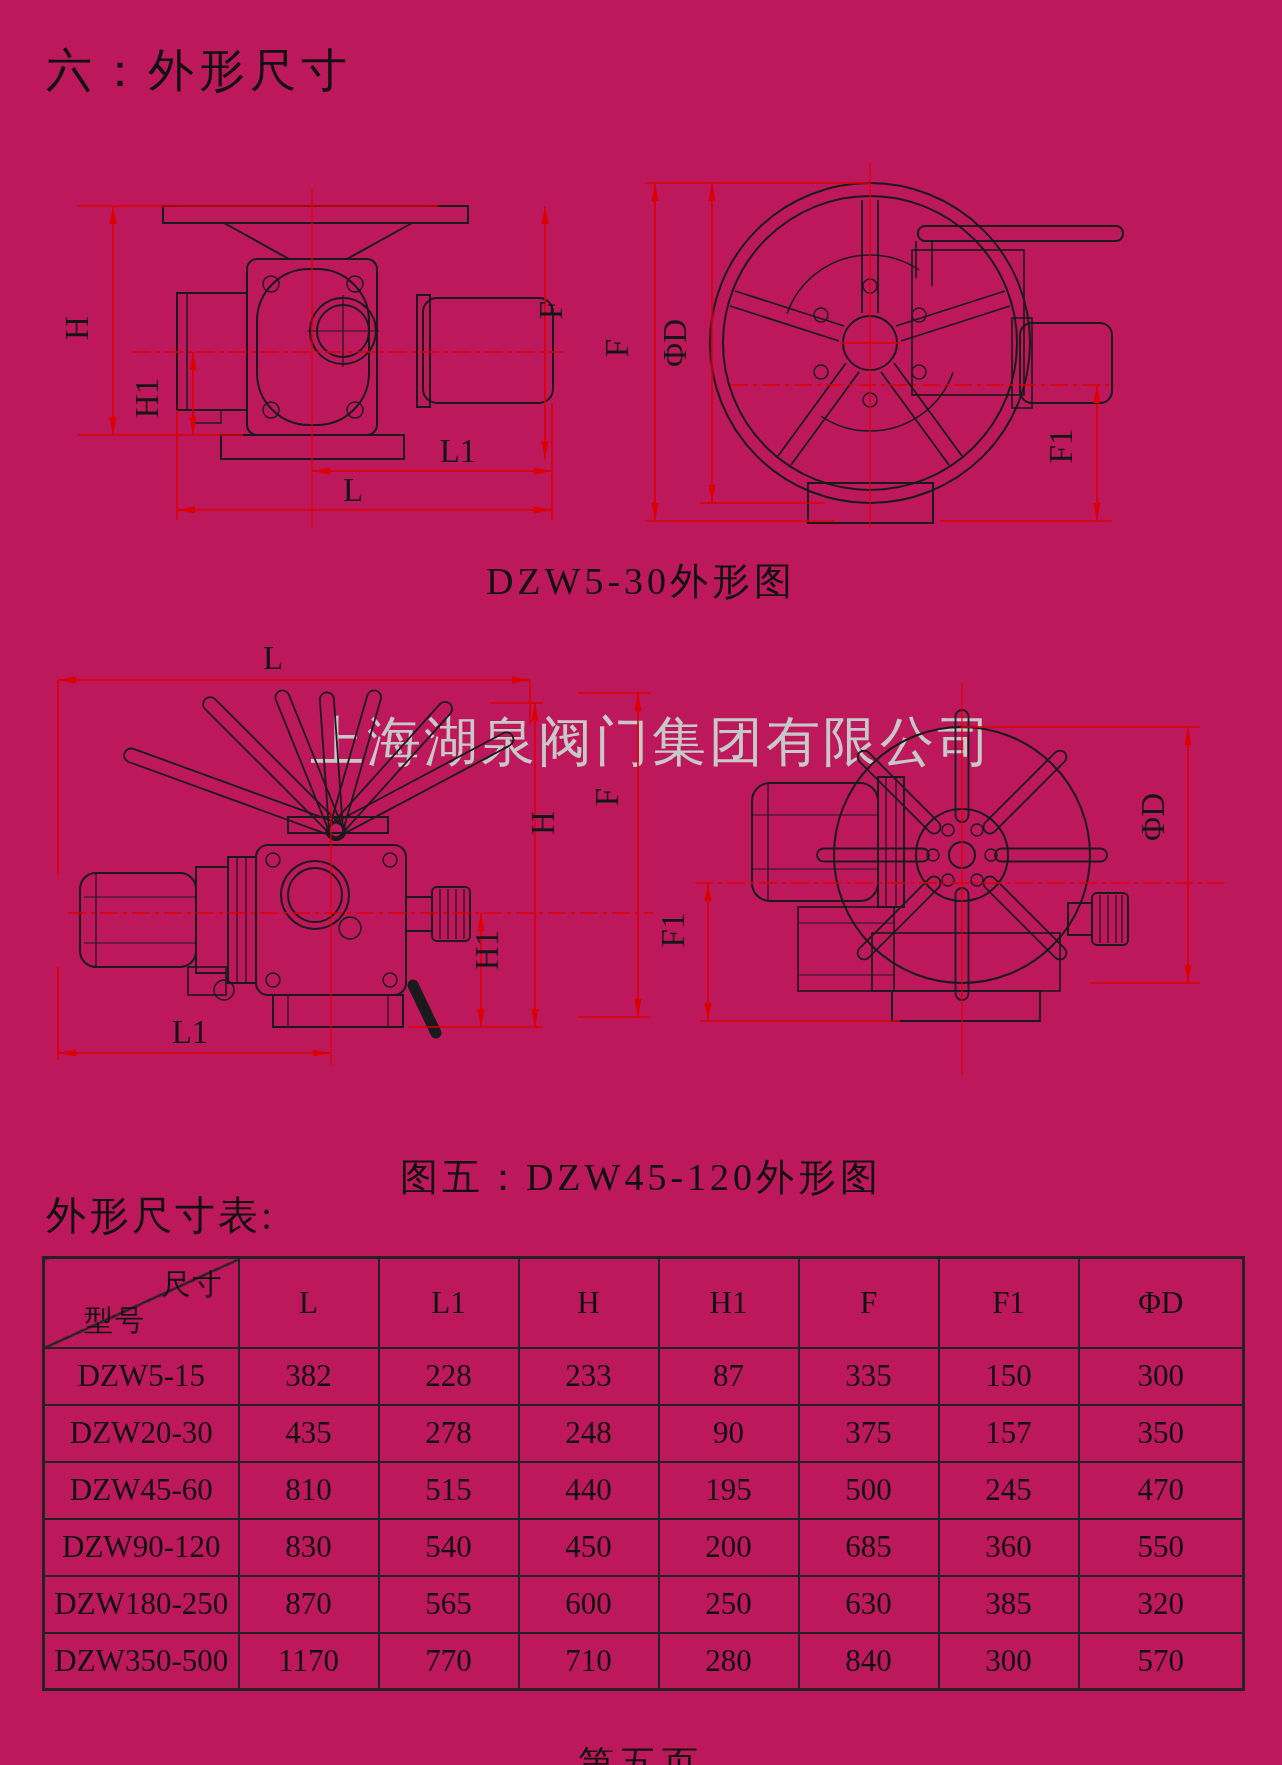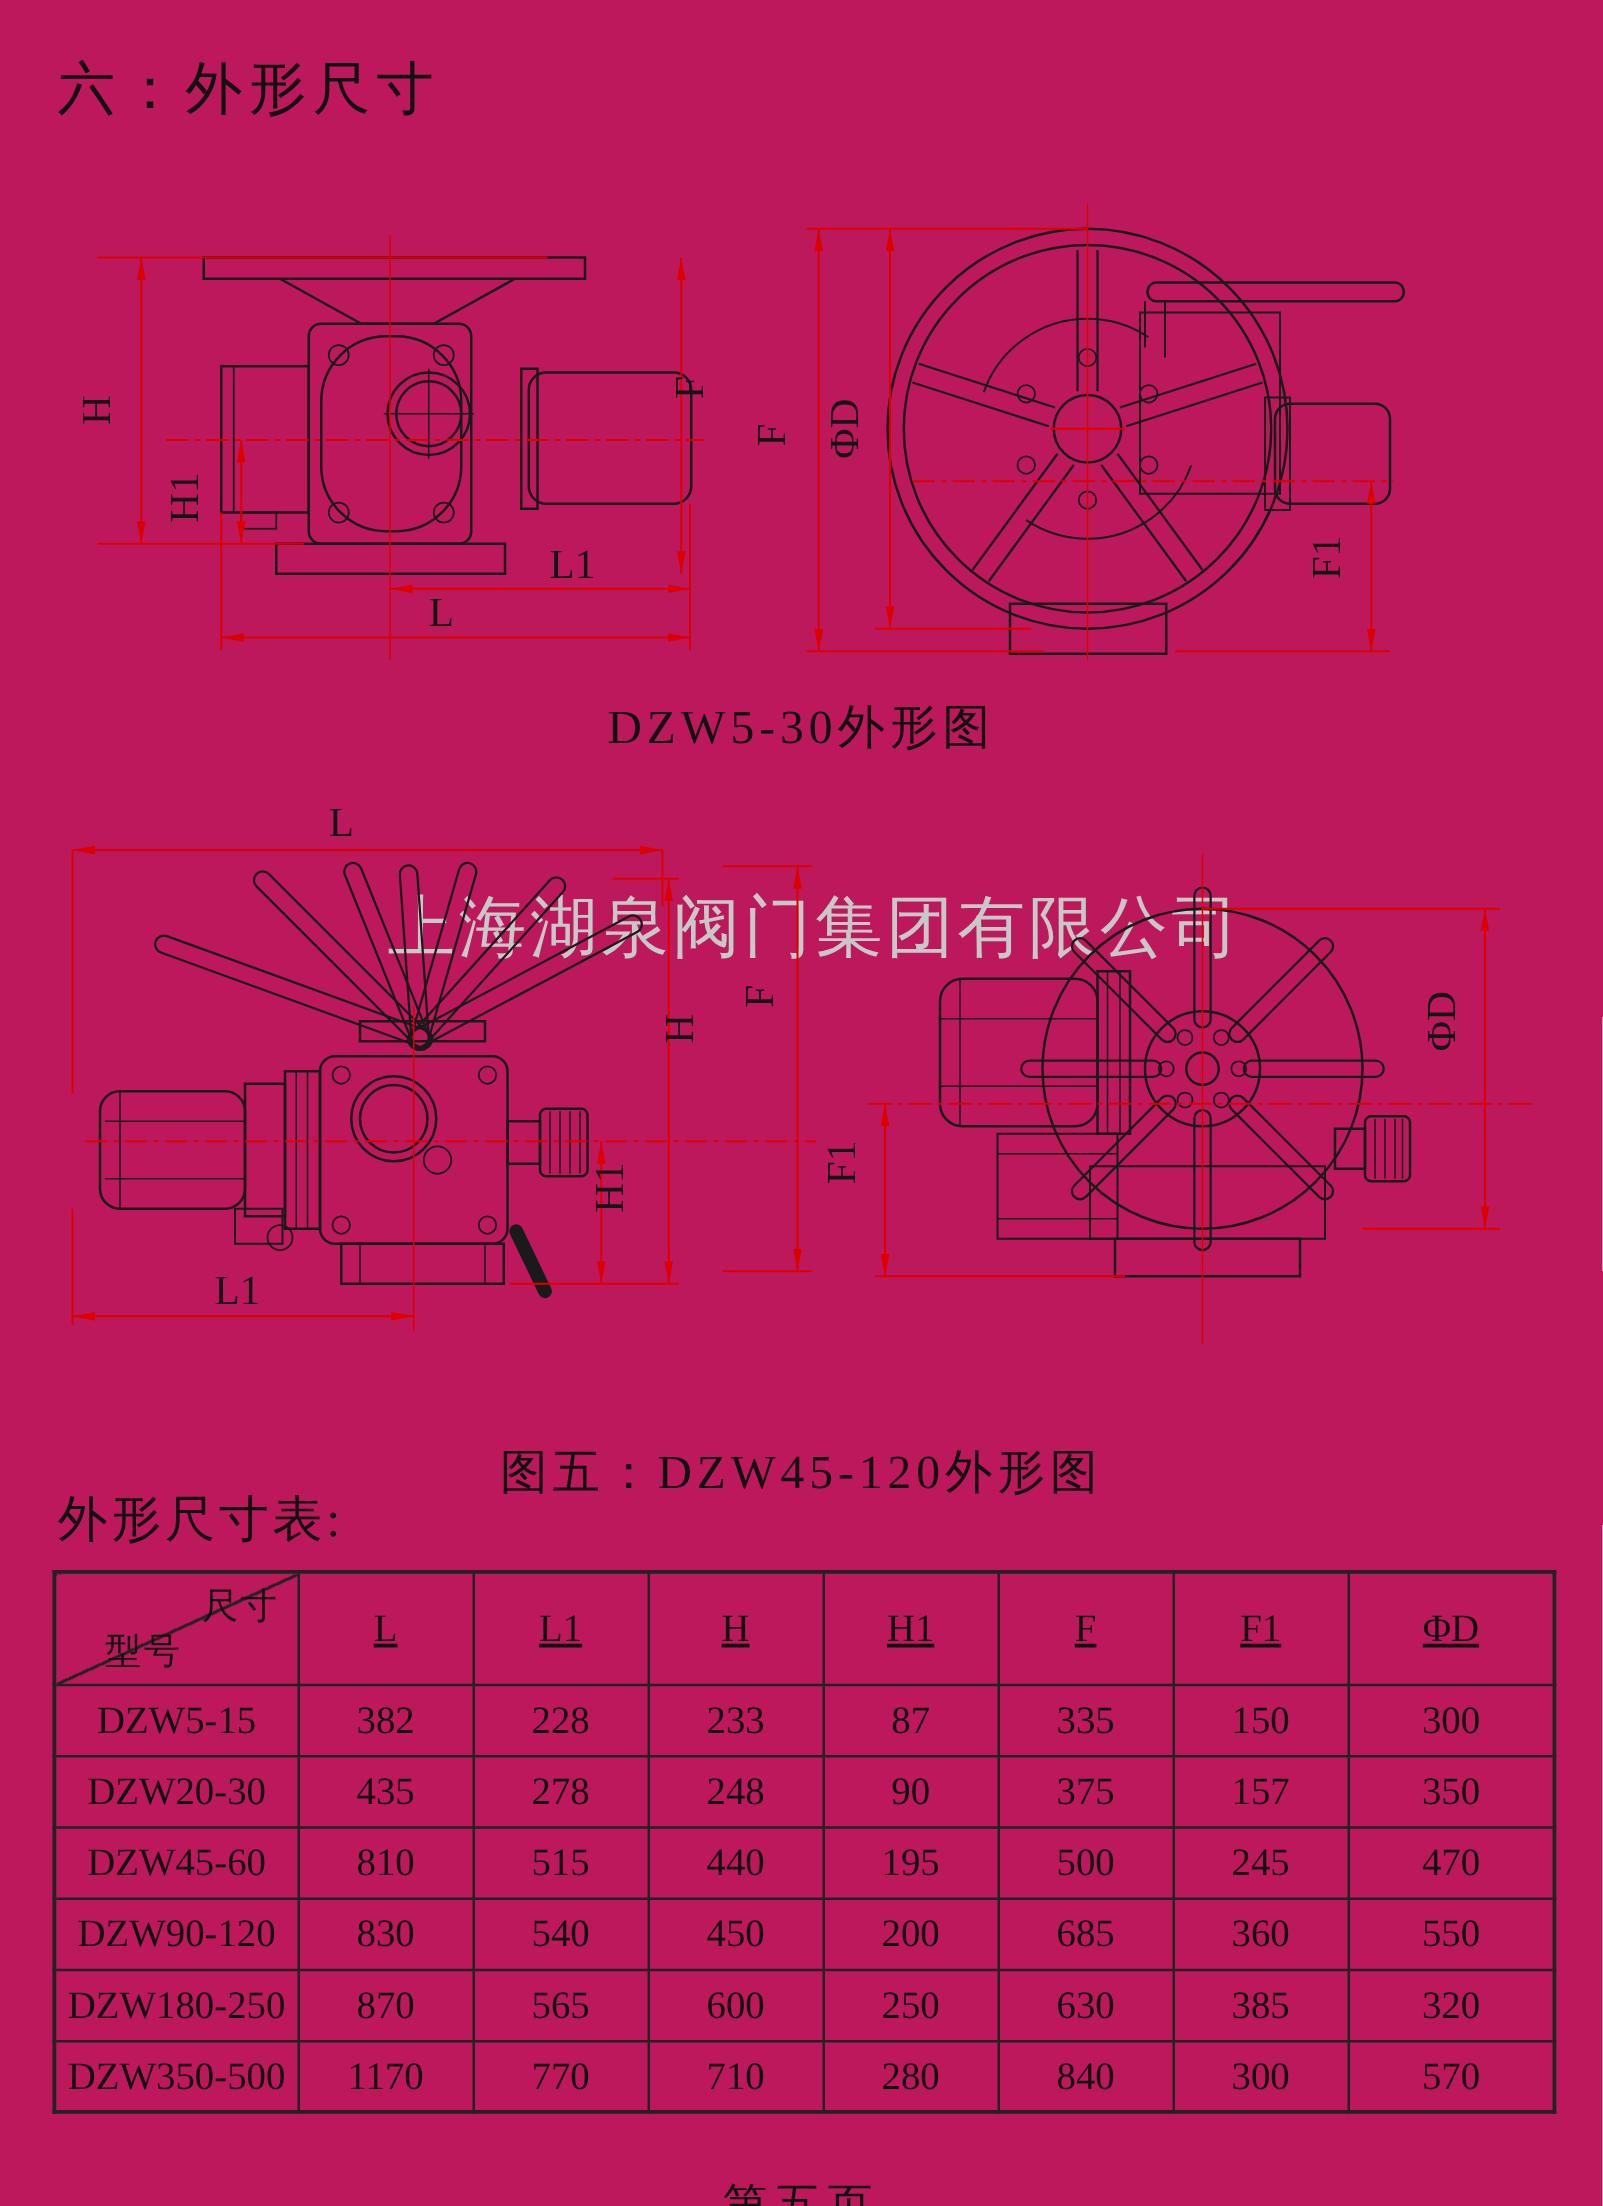--- a/index.html
+++ b/index.html
@@ -20,21 +20,21 @@
   .tbl-title{position:absolute;left:46px;top:1188px;font-size:40px;letter-spacing:3px;}
   table.dims{
     position:absolute;left:42px;top:1256px;width:1200px;z-index:1;
     border-collapse:collapse;table-layout:fixed;border:3px solid #222;
   }
   .dims td,.dims th{
     border:2px solid #222;text-align:center;vertical-align:middle;
     font-weight:normal;font-size:31px;padding:0;font-family:"Liberation Serif","DejaVu Serif",serif;
   }
   .dims tr{height:57px;}
-  .dims tr.hdr{height:90px;text-decoration:underline;}
+  .dims tr.hdr{height:90px;}
   td.corner{
     position:relative;
     background-image:linear-gradient(to bottom right,
       transparent calc(50% - 1.2px), #222 calc(50% - 1.2px),
       #222 calc(50% + 1.2px), transparent calc(50% + 1.2px));
   }
   .corner .ctop{position:absolute;top:6px;right:14px;font-size:29px;letter-spacing:2px;}
   .corner .cbot{position:absolute;bottom:6px;left:10px;font-size:29px;letter-spacing:2px;margin-left:29px;}
   .footer{position:absolute;left:0;top:1740px;width:100%;text-align:center;font-size:36px;letter-spacing:6px;}
   svg text{font-family:"Liberation Serif","DejaVu Serif",serif;fill:#151515;}

